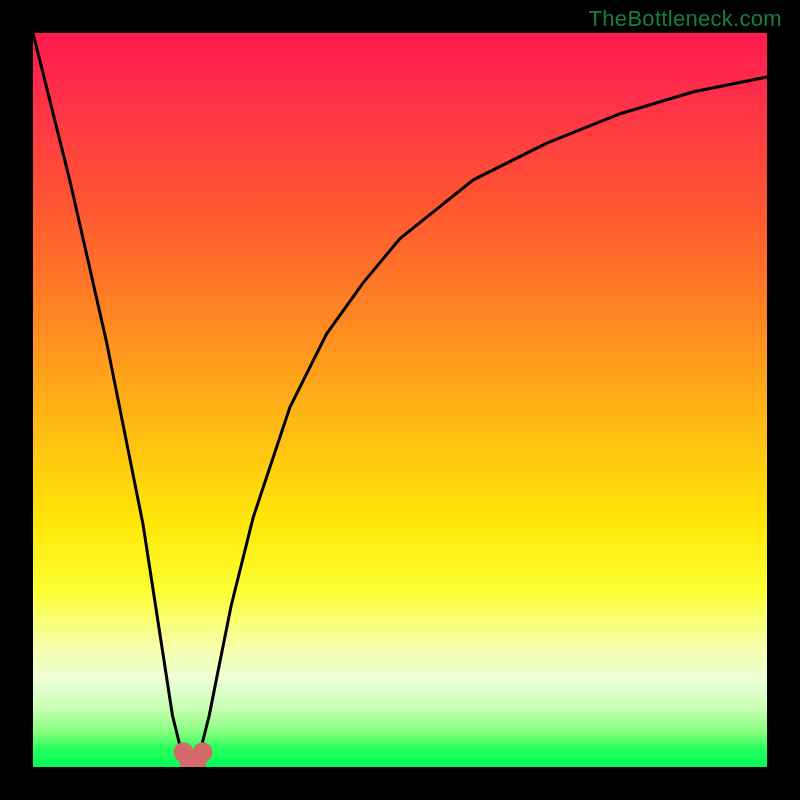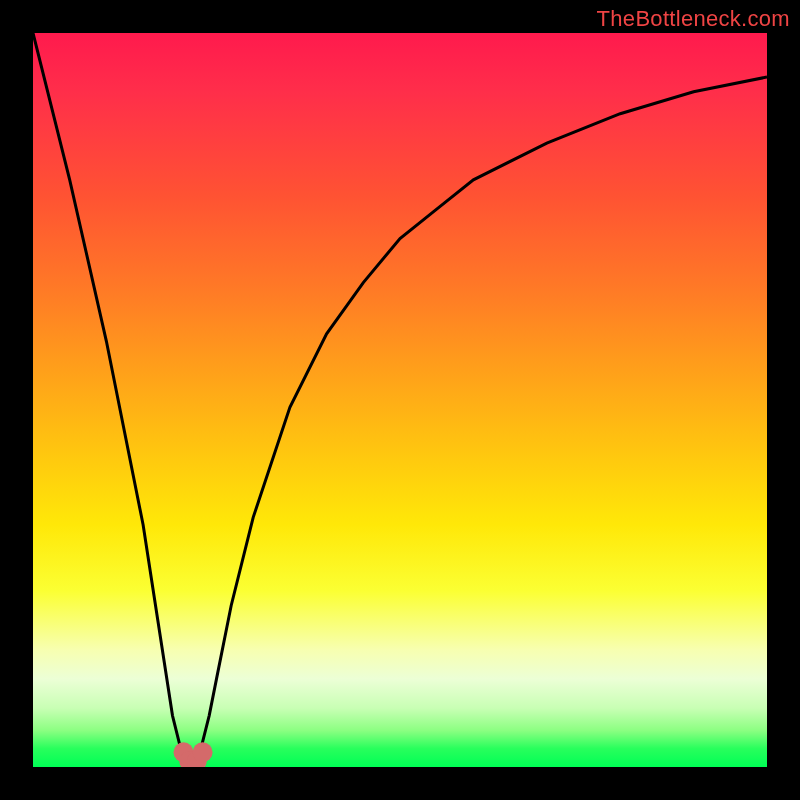--- a/index.html
+++ b/index.html
@@ -48,22 +48,22 @@
   }
   svg.curve {
     position: absolute;
     inset: 0;
     width: 100%;
     height: 100%;
   }
   .watermark {
     position: absolute;
     top: 6px;
-    right: 10px;
-    color: #ef4444;
+    right: 18px;
+    color: #15803d;
     font-size: 22px;
     letter-spacing: 0.3px;
     user-select: none;
   }
 </style>
 </head>
 <body>
 
 <div class="frame">
 

